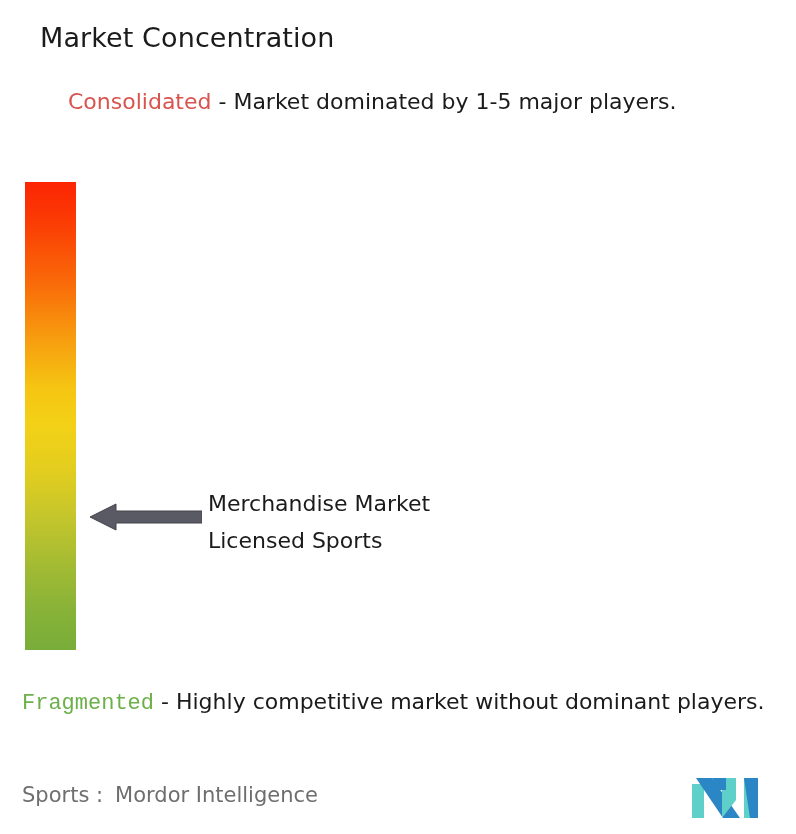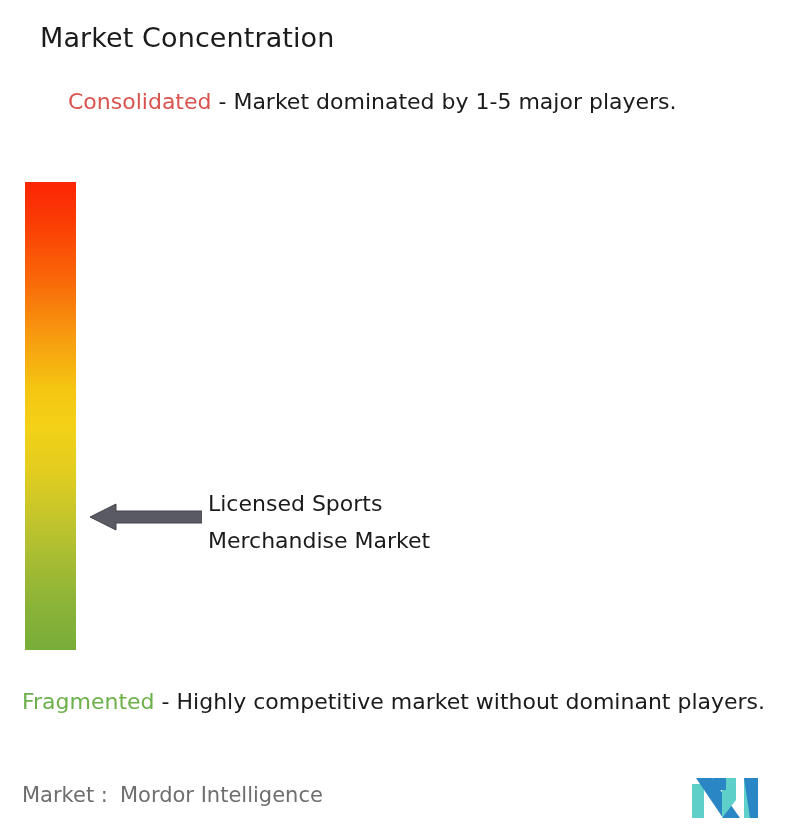--- a/index.html
+++ b/index.html
@@ -90,20 +90,21 @@
     position: absolute;
     left: 22px;
     top: 686px;
     width: 770px;
     font-size: 22px;
     line-height: 31px;
     color: #1b1b1b;
   }
   .kw-fragmented {
     color: #6cb04a;
+    font-family: Liberation Mono, monospace;
   }
 
   
   .source {
     position: absolute;
     left: 22px;
     top: 783px;
     font-size: 21px;
     color: #6e6e6e;
     white-space: nowrap;
@@ -130,30 +131,30 @@
 
 <div class="gradient-bar"></div>
 
 <div class="arrow">
   <svg width="112" height="30" viewBox="0 0 112 30" xmlns="http://www.w3.org/2000/svg">
     <polygon points="0,15 26,2 26,9 112,9 112,21 26,21 26,28" fill="#5a5a64" stroke="#44444c" stroke-width="1"></polygon>
   </svg>
 </div>
 
 <div class="callout-label">
+  <div>Merchandise Market</div>
   <div>Licensed Sports</div>
-  <div>Merchandise Market</div>
 </div>
 
 <div class="desc-bottom">
   <span class="kw-fragmented">Fragmented</span><span> - Highly competitive market without dominant players.</span>
 </div>
 
 <div class="source">
-  <span>Market :</span><span class="source-value">Mordor Intelligence</span>
+  <span>Sports :</span><span class="source-value">Mordor Intelligence</span>
 </div>
 
 <div class="logo">
   <svg width="74" height="48" viewBox="0 0 74 48" xmlns="http://www.w3.org/2000/svg">
     <polygon points="0,14 12,14 12,48 0,48" fill="#5ecfc9"></polygon>
     <polygon points="4,8 20,8 48,48 31,48" fill="#2b86c5"></polygon>
     <polygon points="30,8 44,8 44,30 30,48" fill="#5ecfc9"></polygon>
     <polygon points="52,8 66,8 66,48 52,48" fill="#5ecfc9"></polygon>
     <polygon points="52,8 66,8 66,48 58,48" fill="#2b86c5"></polygon>
     <polygon points="20,8 34,8 34,20 26,20" fill="#2b86c5"></polygon>

